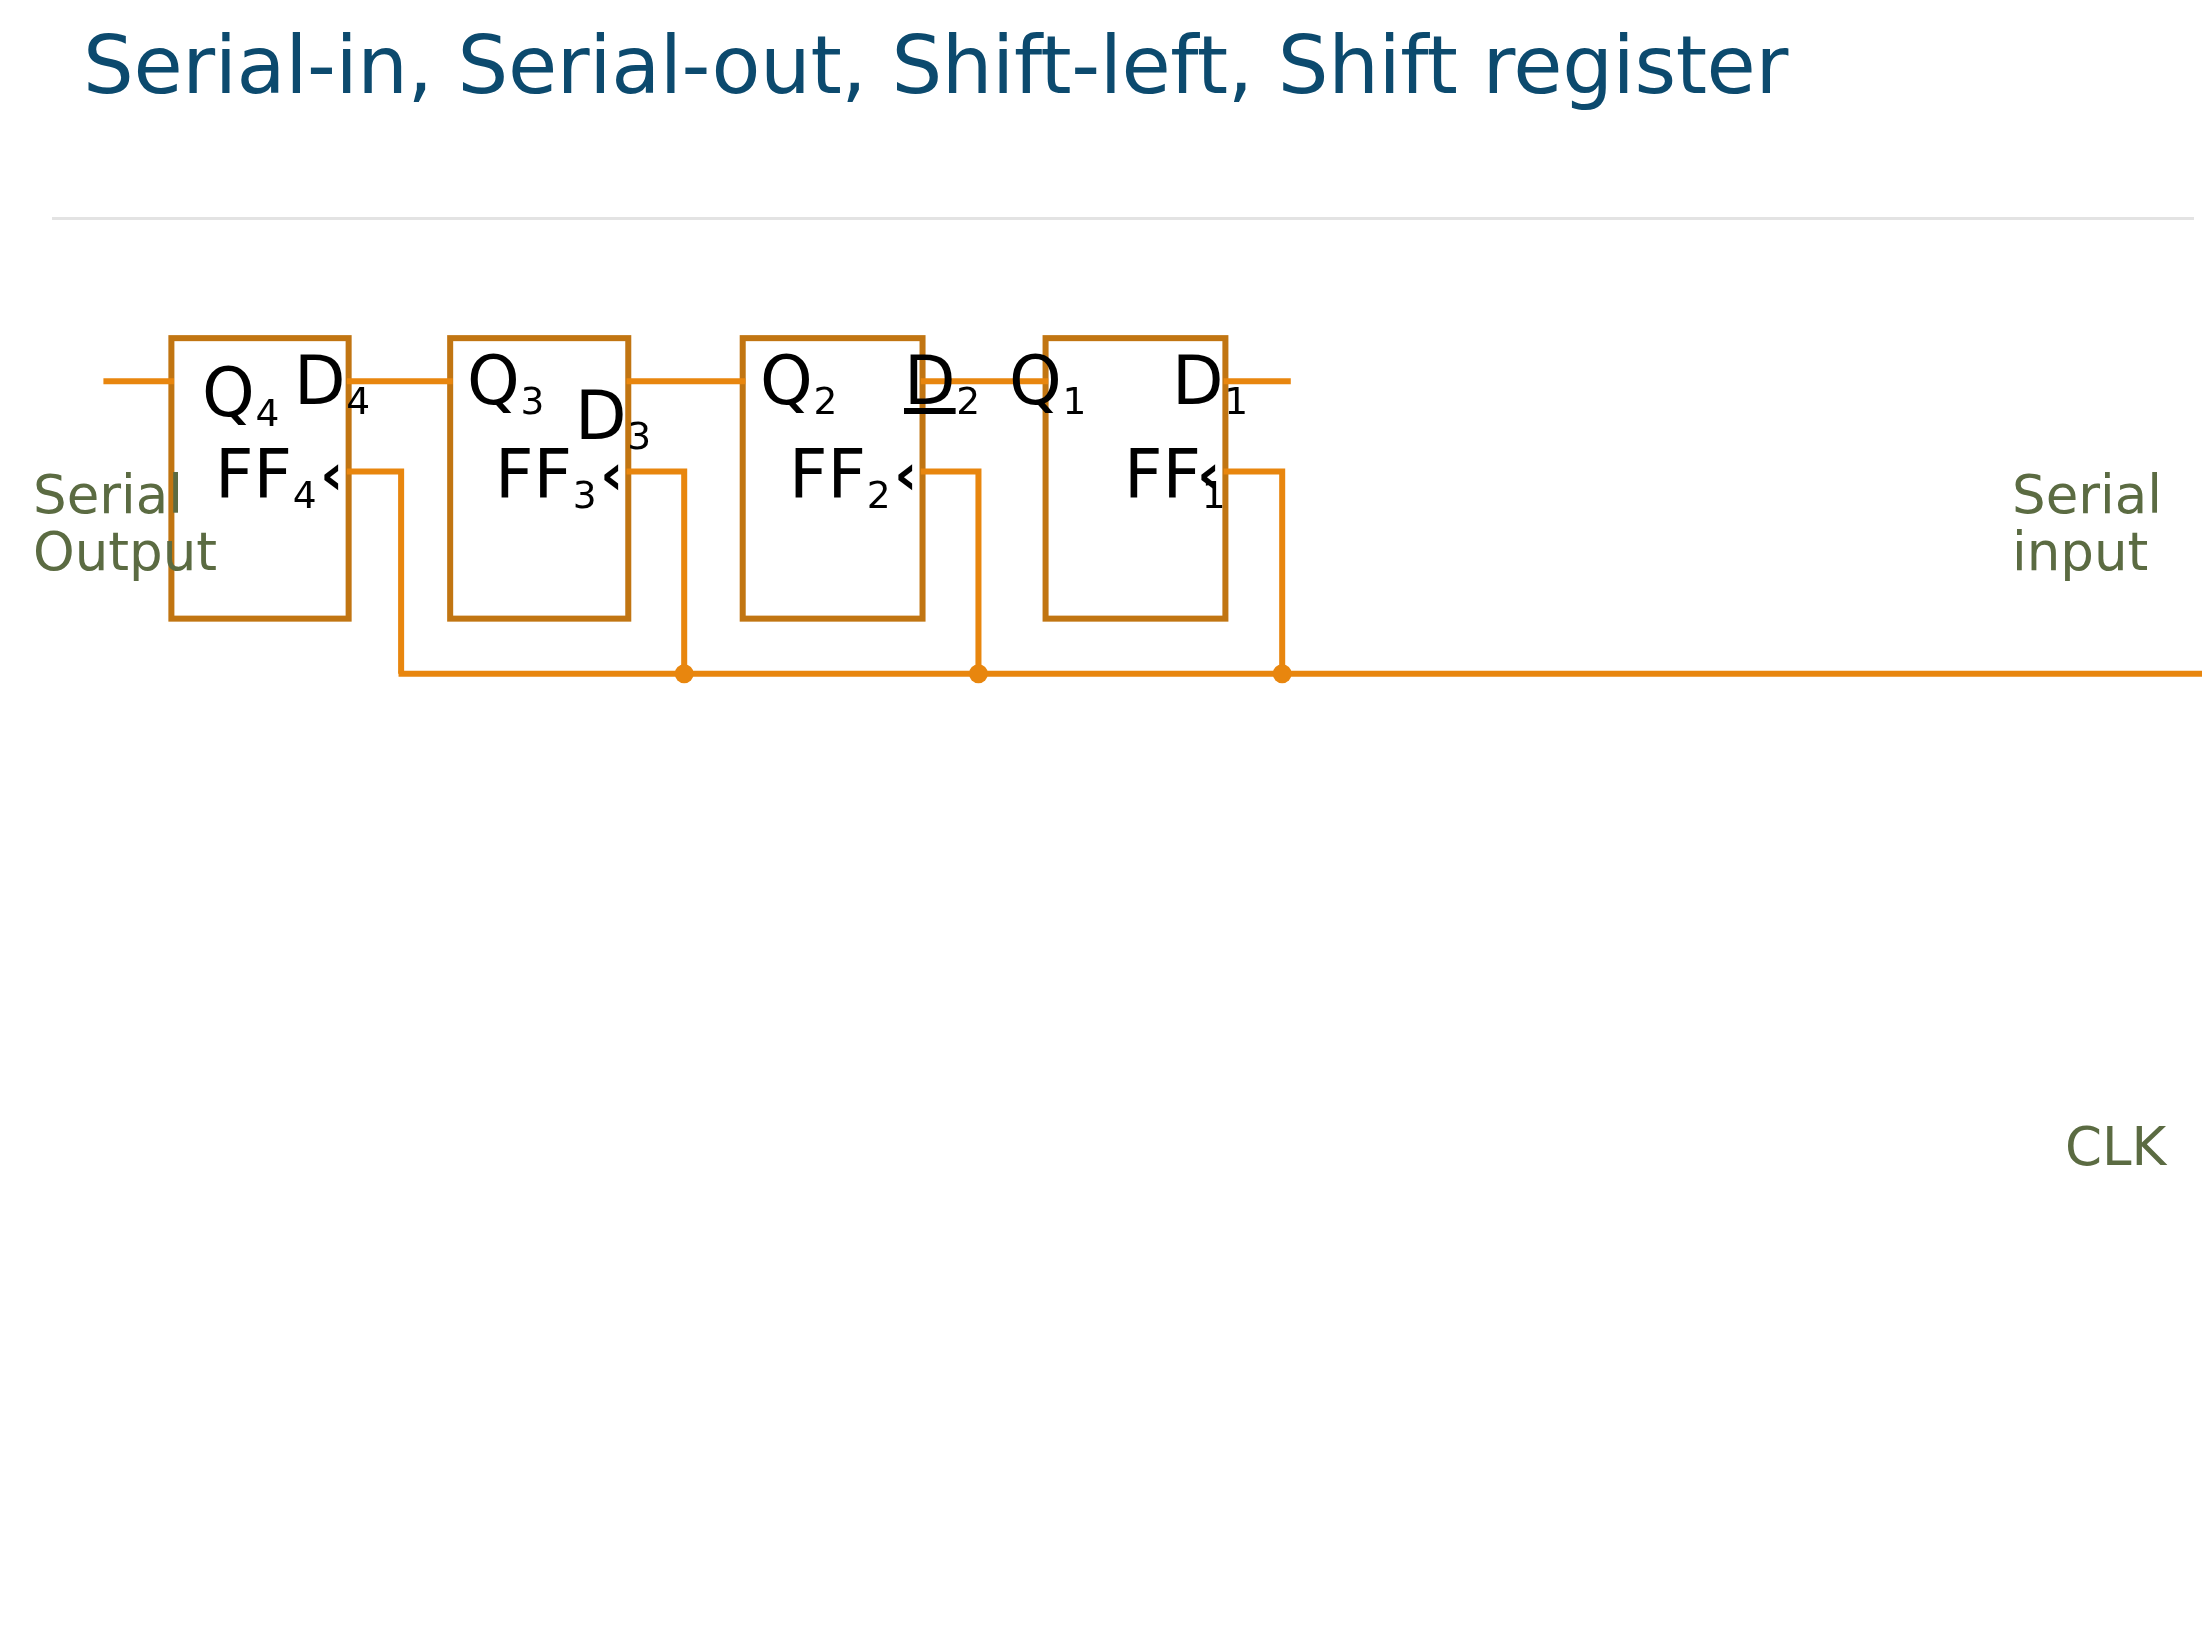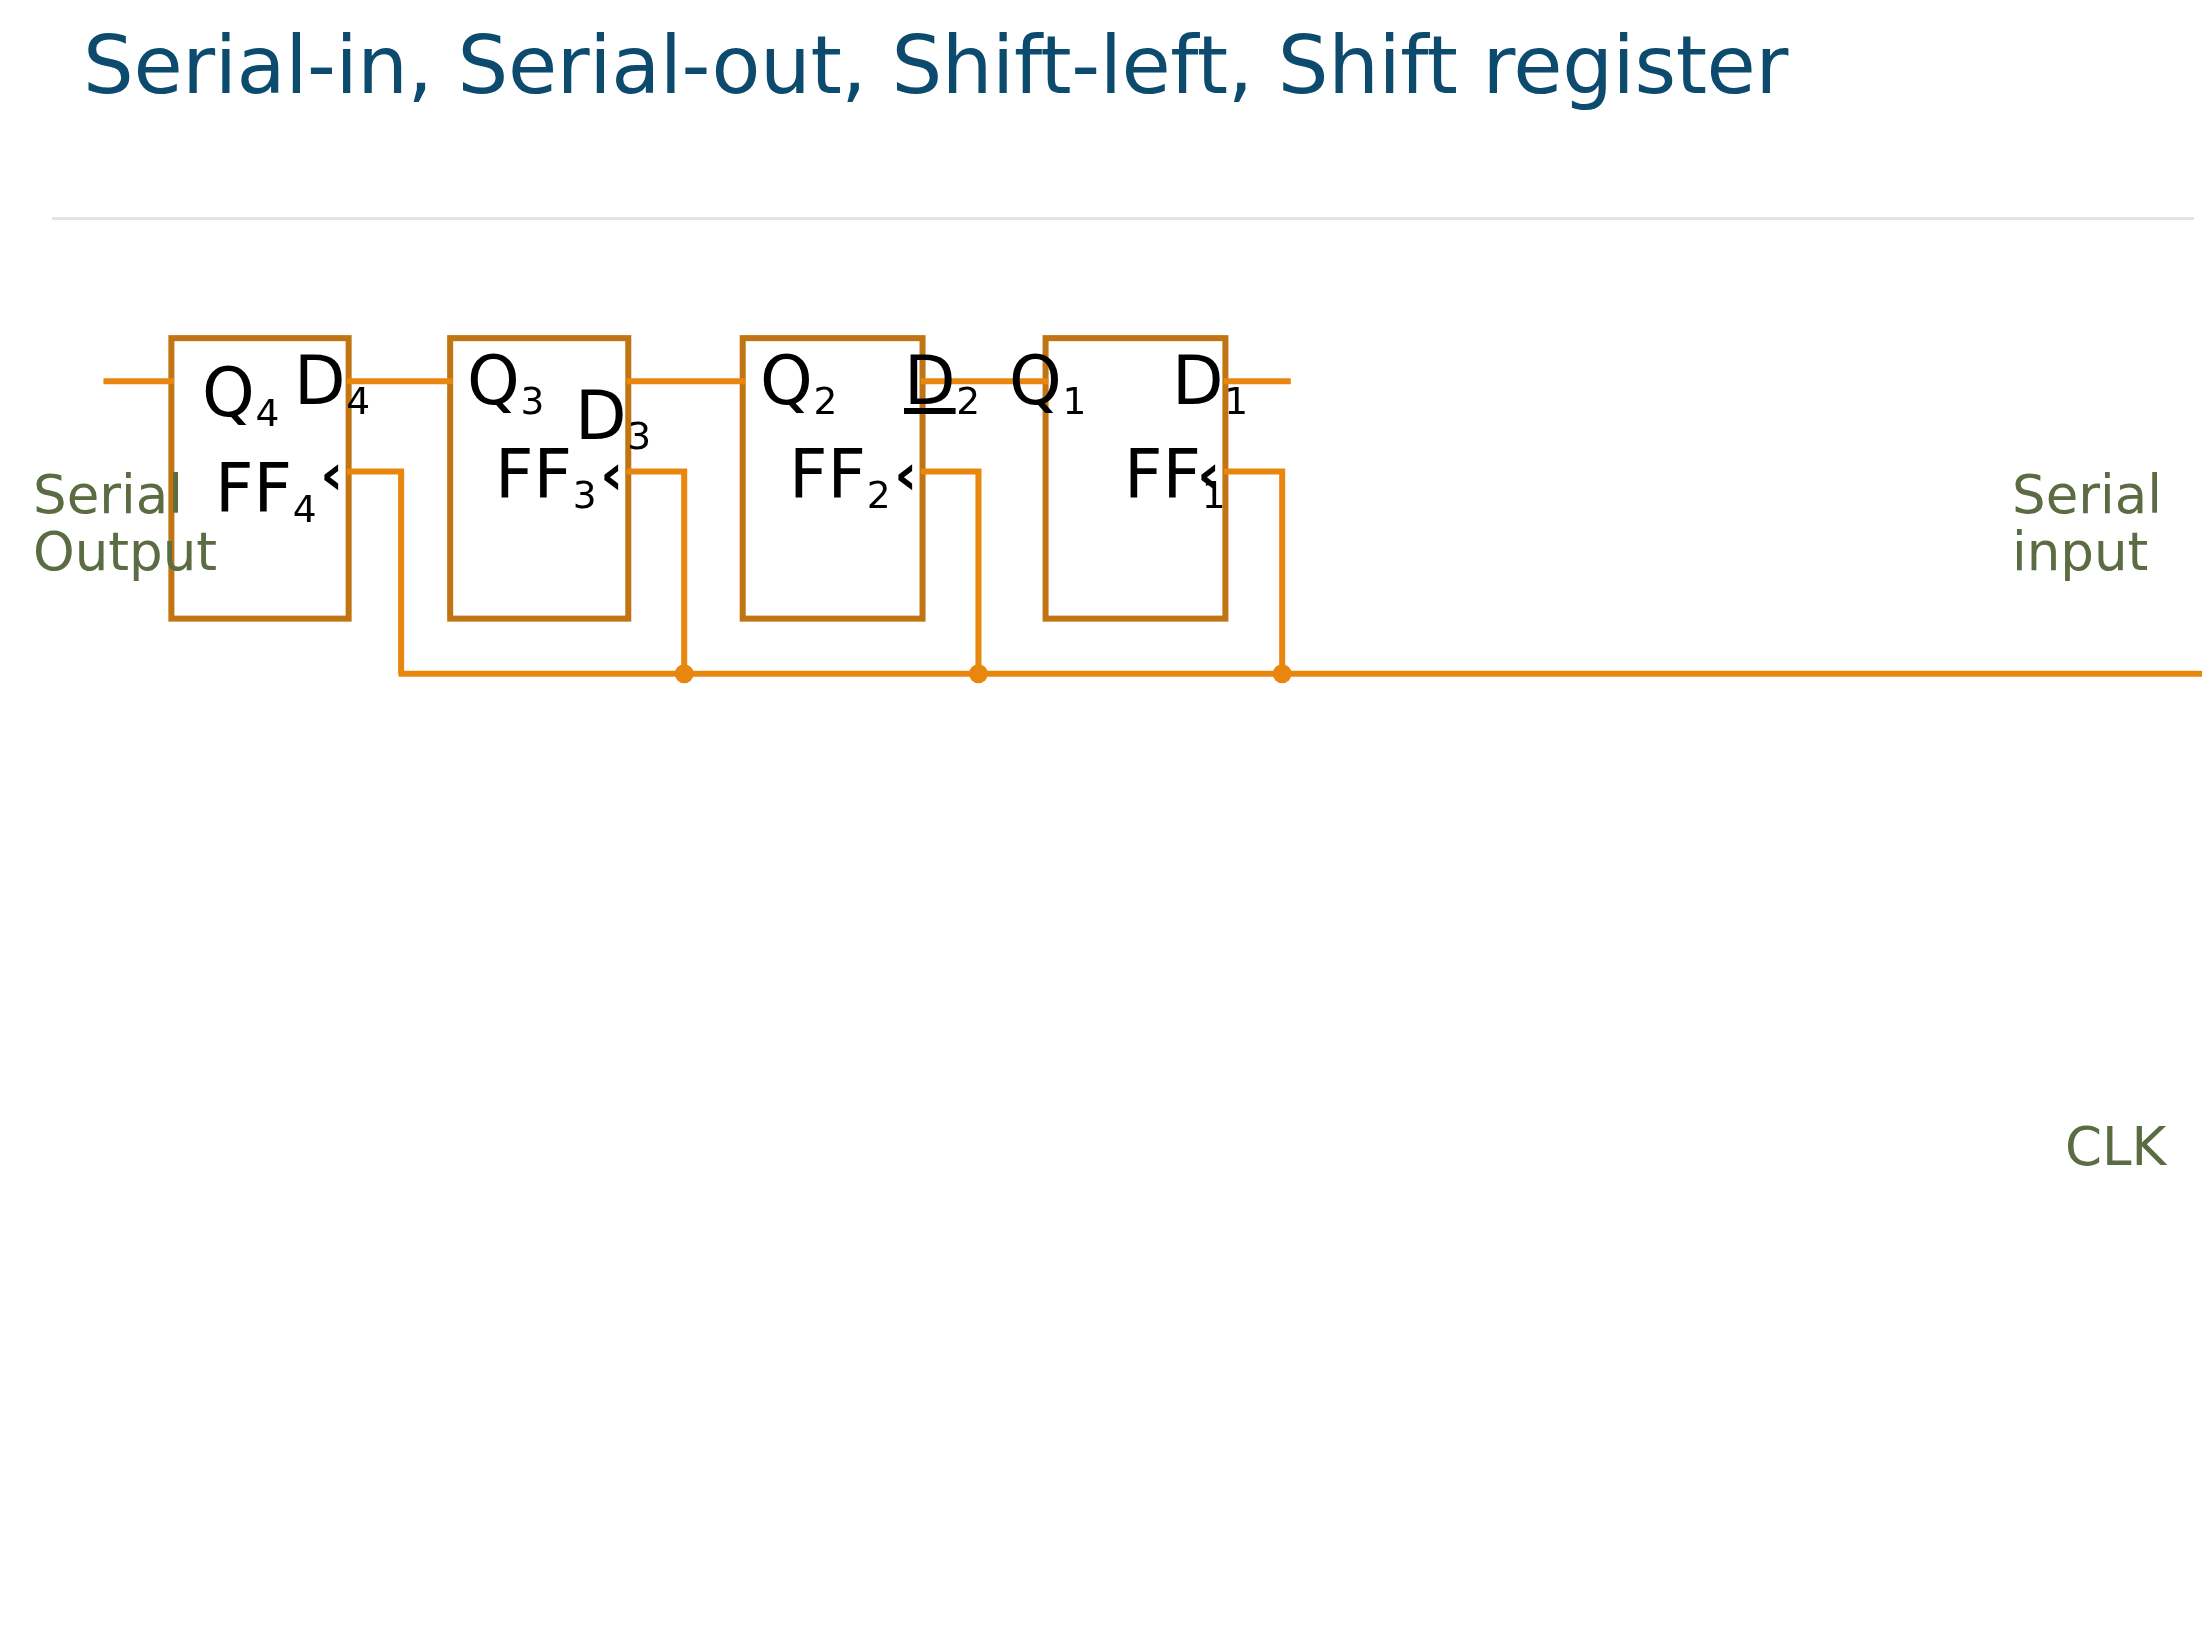--- a/index.html
+++ b/index.html
@@ -142,21 +142,21 @@
 input</div>
 
   <div class="green-label" id="clk-label">CLK</div>
 
   <div class="port-label" style="left:188px; top:360px;margin-left:14px;">
     <span>Q</span><sub>4</sub>
   </div>
   <div class="port-label" style="left:294px; top:348px;">
     <span>D</span><sub>4</sub>
   </div>
-  <div class="ff-label" style="left:215px; top:456px;">
+  <div class="ff-label" style="left:215px; top:442px;">
     <span>FF</span><sub>4</sub>
   </div>
   <div class="clk-marker" style="left:320px; top:446px;">‹</div>
 
   <div class="port-label" style="left:467px; top:348px;text-align:right;">
     <span>Q</span><sub>3</sub>
   </div>
   <div class="port-label" style="left:575px; top:348px;margin-top:35px;">
     <span>D</span><sub>3</sub>
   </div>

